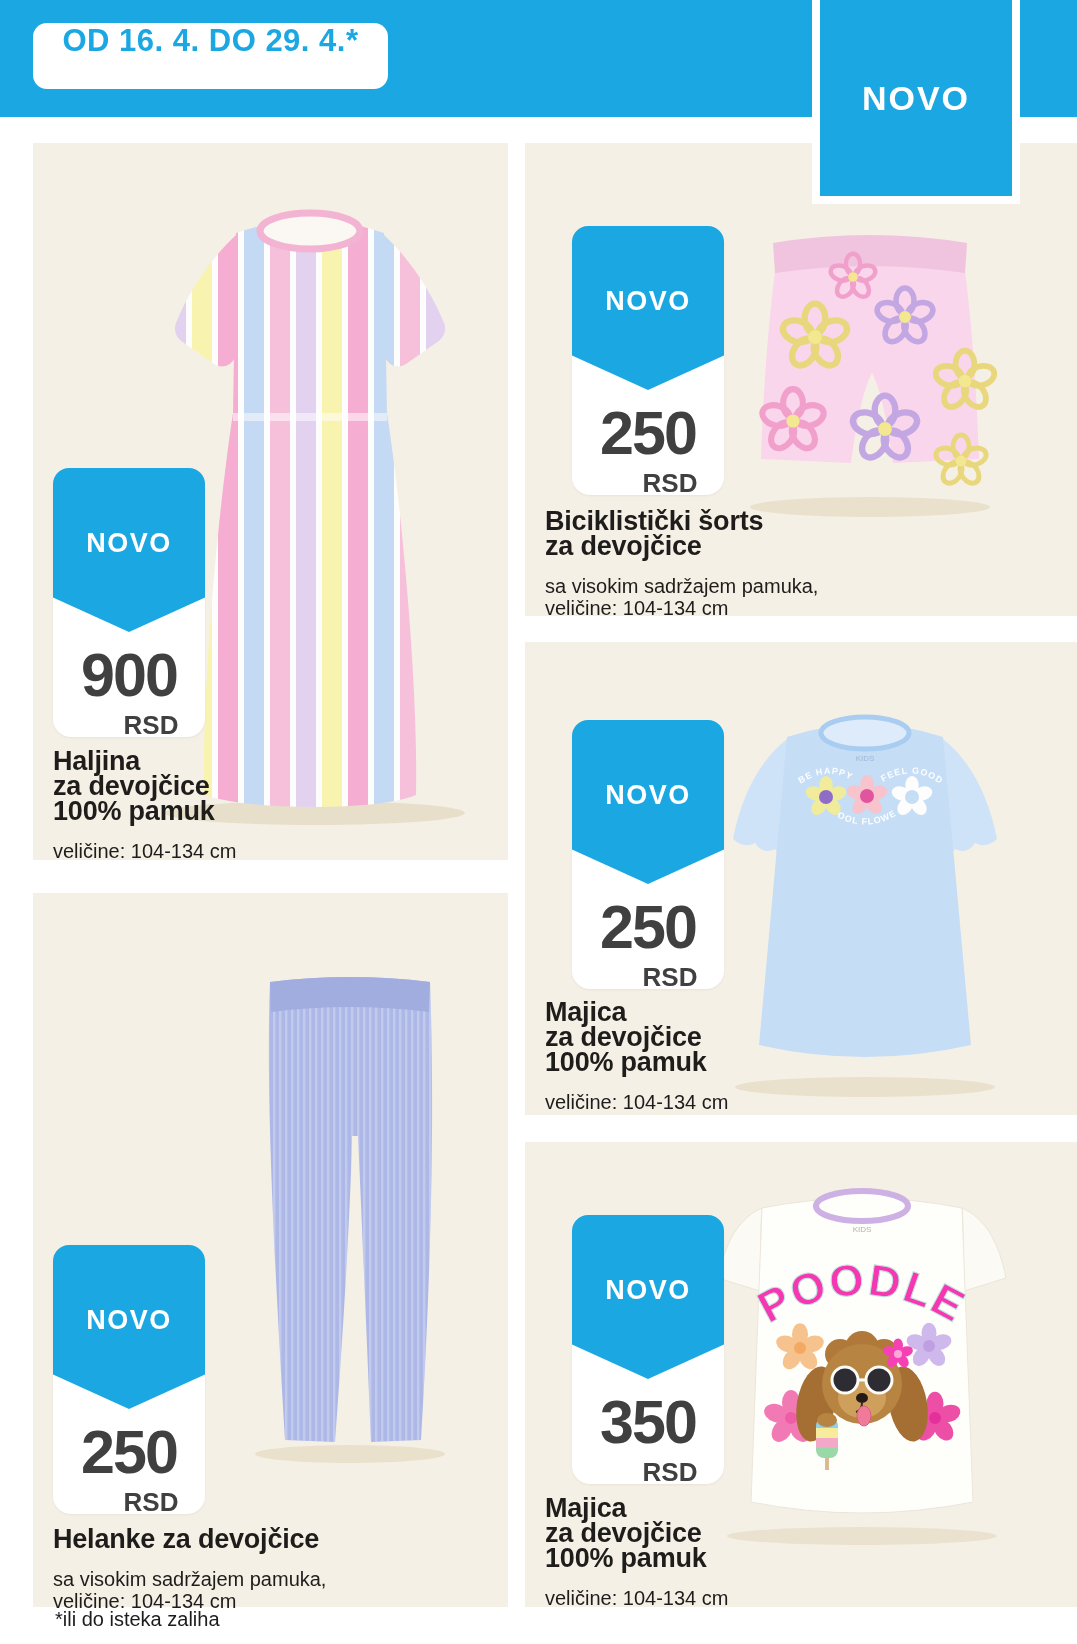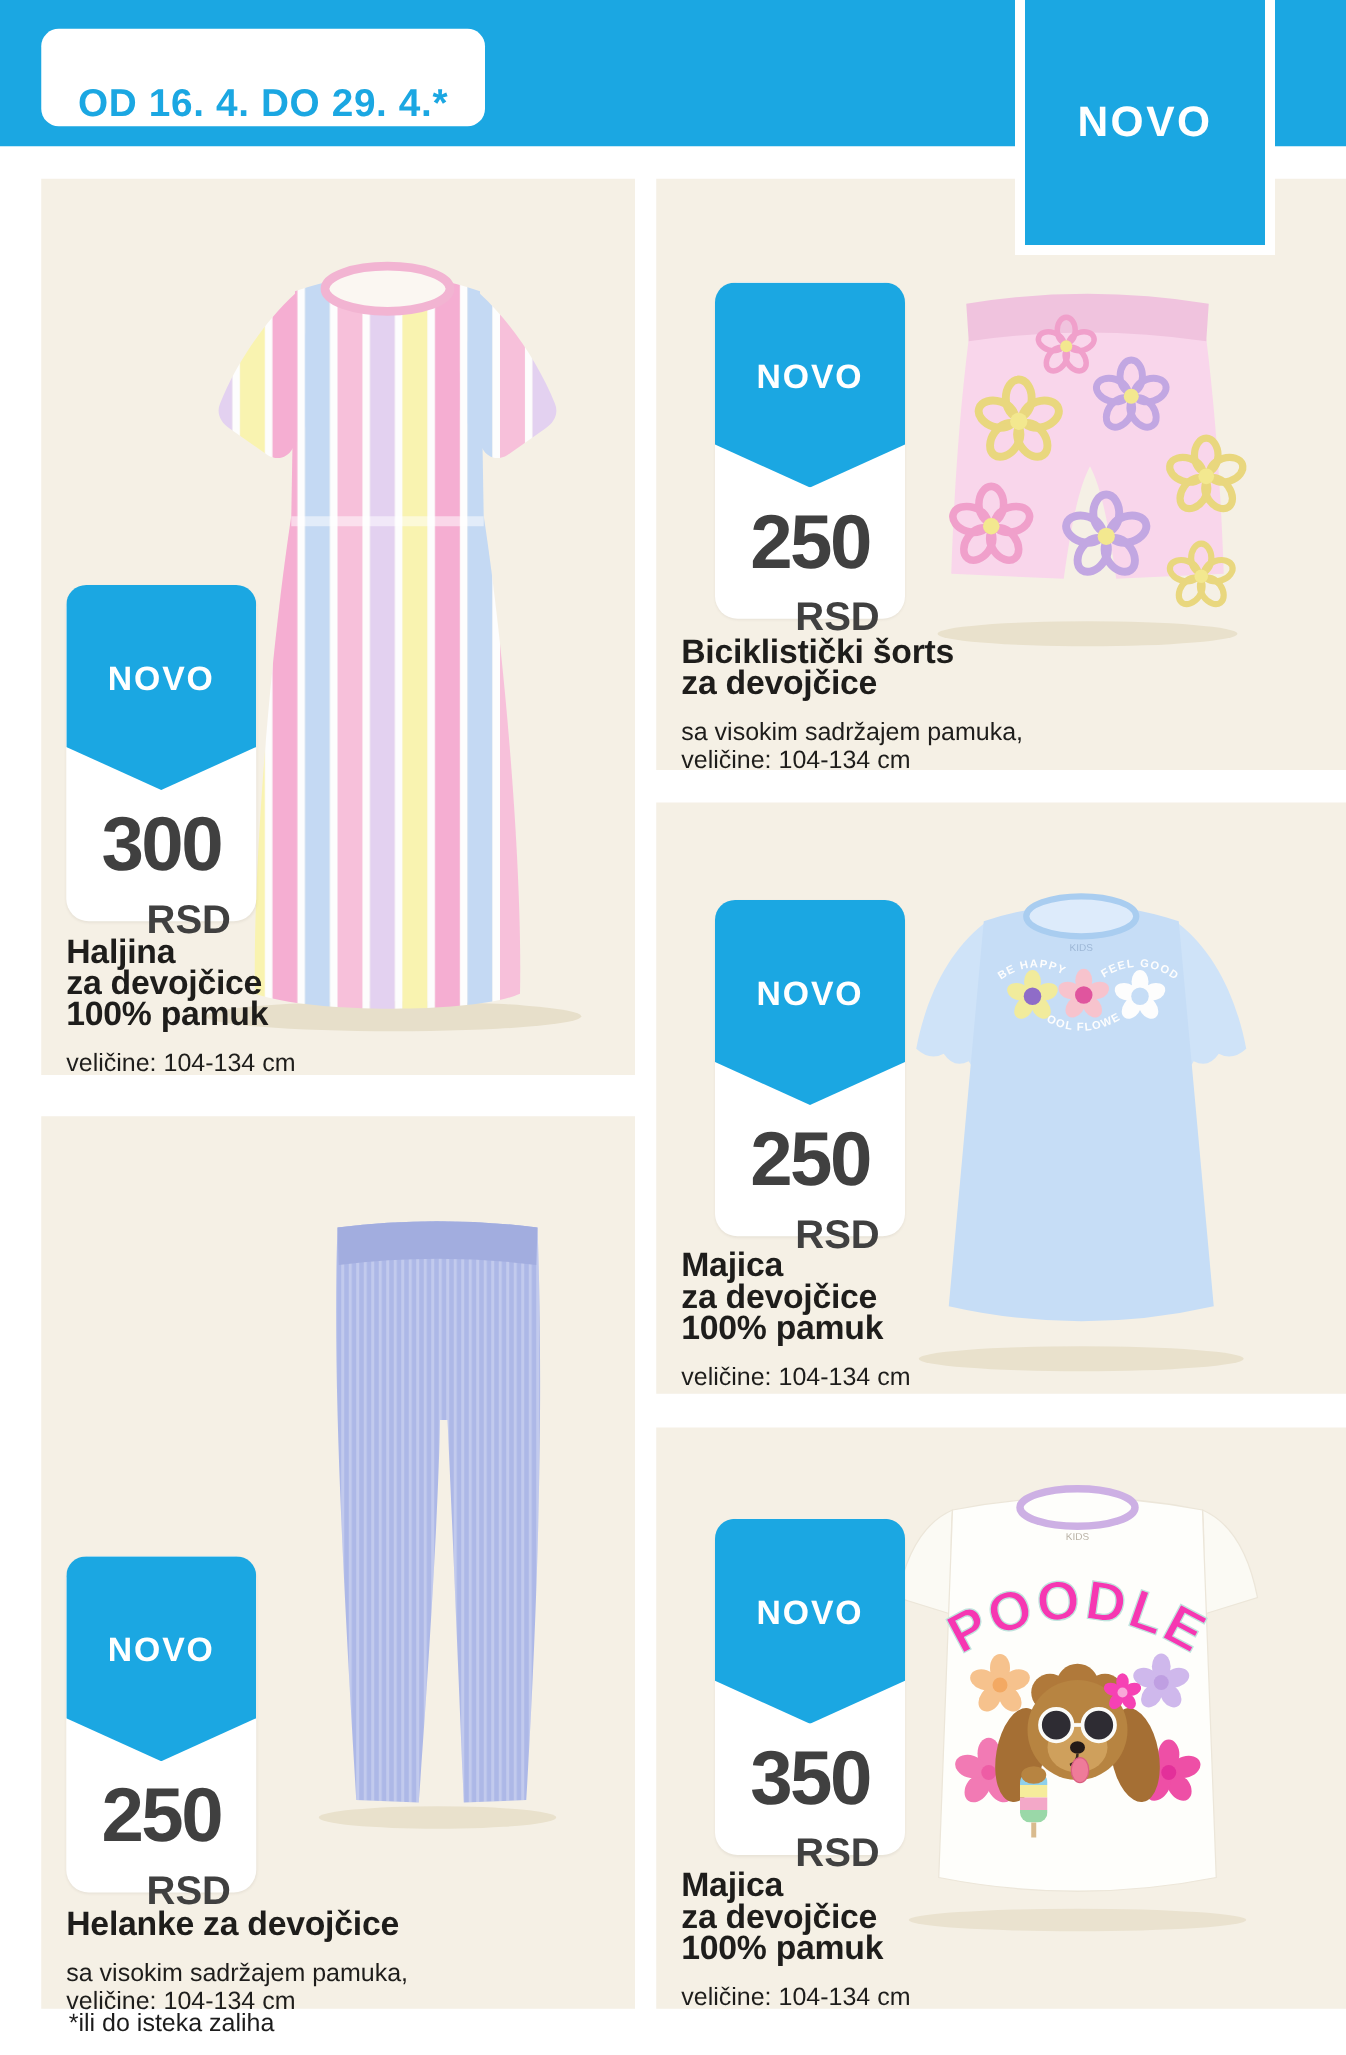--- a/index.html
+++ b/index.html
@@ -4,22 +4,22 @@
 <style>
   html,body{margin:0;padding:0;}
   body{
     width:1077px;height:1644px;position:relative;overflow:hidden;
     background:#ffffff;color:#1e1d1b;
     font-family:"Liberation Sans","DejaVu Sans",sans-serif;
   }
   
   .header-bar{position:absolute;left:0;top:0;width:1077px;height:117px;background:#1ba7e2;}
   .date-box{
-    position:absolute;left:33px;top:23px;width:355px;height:78px;background:#ffffff;
-    border-radius:14px;display:flex;align-items:flex-end;justify-content:center;
+    position:absolute;left:33px;top:23px;width:355px;height:66px;background:#ffffff;
+    border-radius:14px;display:flex;align-items:flex-start;justify-content:center;
   }
   .date-box span{color:#1ba7e2;font-weight:bold;font-size:31px;letter-spacing:.5px;white-space:nowrap;}
   .novo-box{
     position:absolute;left:812px;top:0;width:192px;height:196px;background:#1ba7e2;
     border:8px solid #ffffff;border-top:0;z-index:6;
     display:flex;align-items:center;justify-content:center;
   }
   .novo-box span{color:#ffffff;font-weight:bold;font-size:34px;letter-spacing:2px;}
   
   .card{position:absolute;background:#f5f0e5;}
@@ -36,21 +36,21 @@
   }
   .pennant{
     position:absolute;left:0;top:0;width:100%;height:164px;background:#1ba7e2;
     border-radius:16px 16px 0 0;
     clip-path:polygon(0 0,100% 0,100% 79%,50% 100%,0 79%);
     display:flex;justify-content:center;
   }
   .pennant span{color:#ffffff;font-weight:bold;font-size:27px;letter-spacing:1.5px;margin-top:60px;}
   .price{position:absolute;left:0;right:0;top:178px;text-align:center;color:#404040;font-weight:bold;}
   .price .num{font-size:61px;line-height:58px;letter-spacing:-2px;}
-  .price .cur{font-size:32px;line-height:26px;margin-top:18px;transform:translateX(22px);}
+  .price .cur{font-size:26px;line-height:26px;margin-top:8px;transform:translateX(22px);}
   
   .ptext{position:absolute;z-index:2;}
   .ptext .bold-line{font-weight:bold;font-size:27px;line-height:25px;letter-spacing:-.2px;}
   .ptext .detail-line{font-weight:normal;font-size:20px;line-height:22px;}
   .ptext .detail-line.first{margin-top:16px;}
   
   .disclaimer{position:absolute;left:35px;top:1608px;font-size:20px;color:#1c1c1c;margin-left:20px;}
   svg{display:block;}
   svg text{font-family:"Liberation Sans","DejaVu Sans",sans-serif;}
 </style>
@@ -88,21 +88,21 @@
     <ellipse cx="170" cy="36" rx="50" ry="18" fill="#fbf7f2" stroke="#f2b4d2" stroke-width="7"></ellipse>
     <path d="M93,218 C76,330 62,500 64,600 C110,616 240,616 276,600 C278,500 264,330 247,218 Z" fill="url(#d-str)"></path>
     <path d="M93,218 L247,218 L247,226 L93,226 Z" fill="#ffffff" opacity=".5"></path>
   </svg>
 
   <div class="price-card" style="left:20px;top:325px;">
     <div class="pennant">
       <span>NOVO</span>
     </div>
     <div class="price">
-      <div class="num">300</div>
+      <div class="num">900</div>
       <div class="cur">RSD</div>
     </div>
   </div>
 
   <div class="ptext" style="left:20px;top:606px;">
     <div class="bold-line">Haljina</div>
     <div class="bold-line">za devojčice</div>
     <div class="bold-line">100% pamuk</div>
     <div class="detail-line first">veličine: 104-134 cm</div>
   </div>

